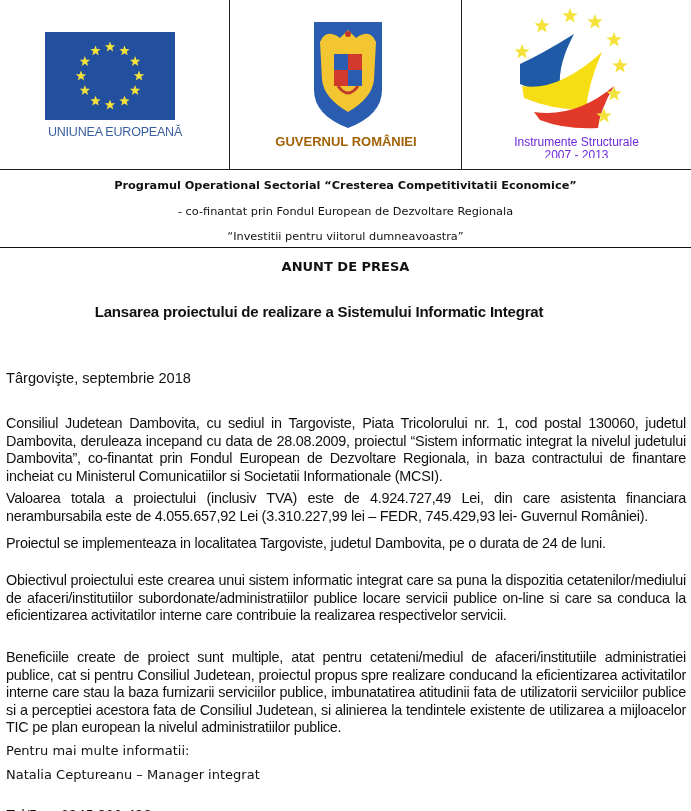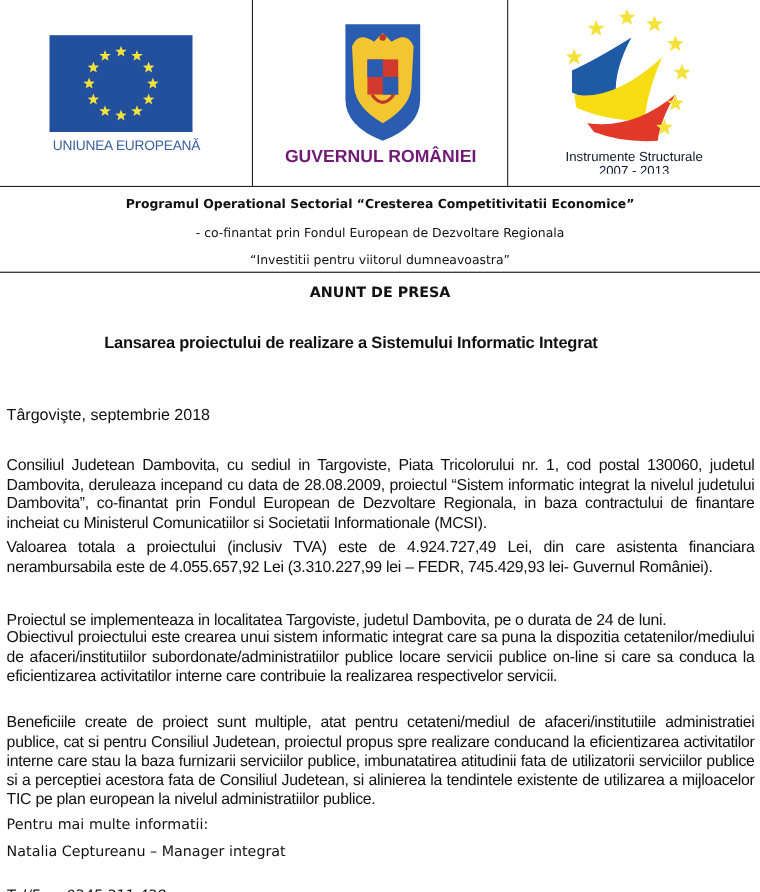--- a/index.html
+++ b/index.html
@@ -9,41 +9,41 @@
     .logo-cell { position: relative; height: 169px; box-sizing: border-box; }
     .logo-cell.c1 { width: 230px; border-right: 1px solid #222; }
     .logo-cell.c2 { width: 232px; border-right: 1px solid #222; }
     .logo-cell.c3 { width: 229px; }
 
     .eu-flag { position: absolute; left: 45px; top: 32px; width: 130px; height: 88px; background: #234f9f; }
     .eu-flag svg { position: absolute; left: 0; top: 0; }
     .eu-caption { position: absolute; left: 0; width: 230px; top: 125px; text-align: center; font-family: "Liberation Sans", sans-serif; font-size: 12.5px; color: #3a5fa0; letter-spacing: -0.2px; }
 
     .coat { position: absolute; left: 82px; top: 20px; }
-    .gov-caption { position: absolute; left: 0; width: 232px; top: 134px; text-align: center; font-family: "Liberation Sans", sans-serif; font-size: 16px; font-weight: bold; color: #701a75; }
+    .gov-caption { position: absolute; left: 0; width: 232px; top: 134px; text-align: center; font-family: "Liberation Sans", sans-serif; font-size: 13px; font-weight: bold; color: #a16207; }
 
     .is-logo { position: absolute; left: 40px; top: 6px; }
-    .is-caption { position: absolute; left: 0; width: 229px; top: 136px; text-align: center; font-family: "Liberation Sans", sans-serif; font-size: 12px; color: #0f172a; line-height: 13px; }
+    .is-caption { position: absolute; left: 0; width: 229px; top: 136px; text-align: center; font-family: "Liberation Sans", sans-serif; font-size: 12px; color: #6d28d9; line-height: 13px; }
     .is-caption .yrs { display: block; height: 9px; overflow: hidden; }
 
     .program { position: absolute; left: 0; width: 691px; font-family: "DejaVu Sans", sans-serif; font-size: 11.3px; text-align: center; color: #111; }
     .program.l1 { top: 179px; font-weight: bold; }
     .program.l2 { top: 205px; }
     .program.l3 { top: 230px; }
     .rule { position: absolute; left: 0; width: 691px; top: 247px; border-top: 1.5px solid #111; }
 
     .anunt { position: absolute; left: 0; width: 691px; top: 259px; text-align: center; font-size: 13px; font-weight: bold; }
     .title { position: absolute; left: 0; width: 638px; top: 300px; text-align: center; font-family: "Liberation Sans", sans-serif; font-size: 15px; font-weight: bold; line-height: 23px; letter-spacing: -0.2px; }
 
     .place-date { position: absolute; left: 6px; top: 370px; font-family: "Liberation Sans", sans-serif; font-size: 14.6px; }
 
     .body-text { position: absolute; left: 6px; width: 680px; font-family: "Liberation Sans", sans-serif; font-size: 14.4px; line-height: 17.5px; text-align: justify; letter-spacing: -0.25px; }
     .p1 { top: 415px; }
     .p2 { top: 490px; }
-    .p3 { top: 556px; }
+    .p3 { top: 535px; }
     .p4 { top: 573px; top: 572px; }
     .p5 { top: 649px; }
     .contact { position: absolute; left: 6px; font-family: "DejaVu Sans", sans-serif; font-size: 13px; }
     .k1 { top: 743px; }
     .k2 { top: 767px; }
     .k3 { top: 807px; font-style: italic; }
   </style>
 </head>
 <body>
 

